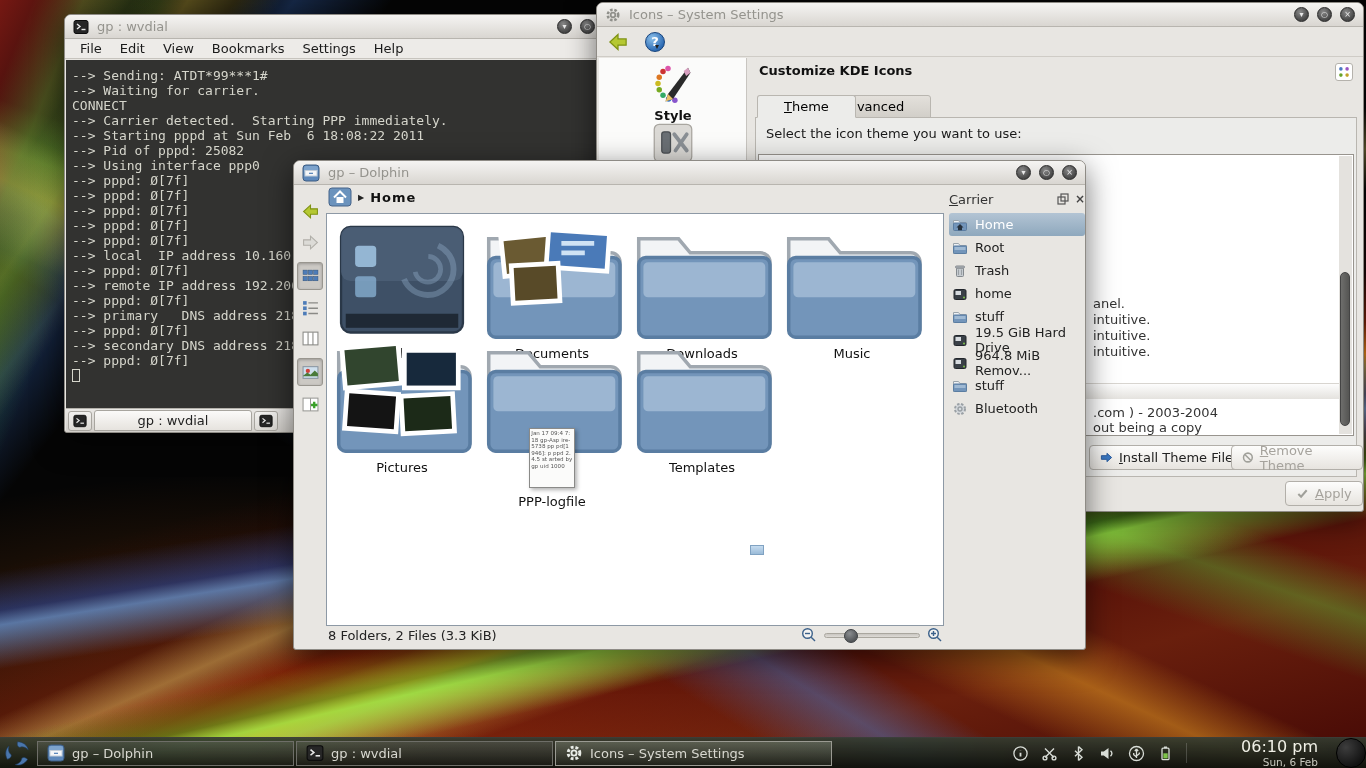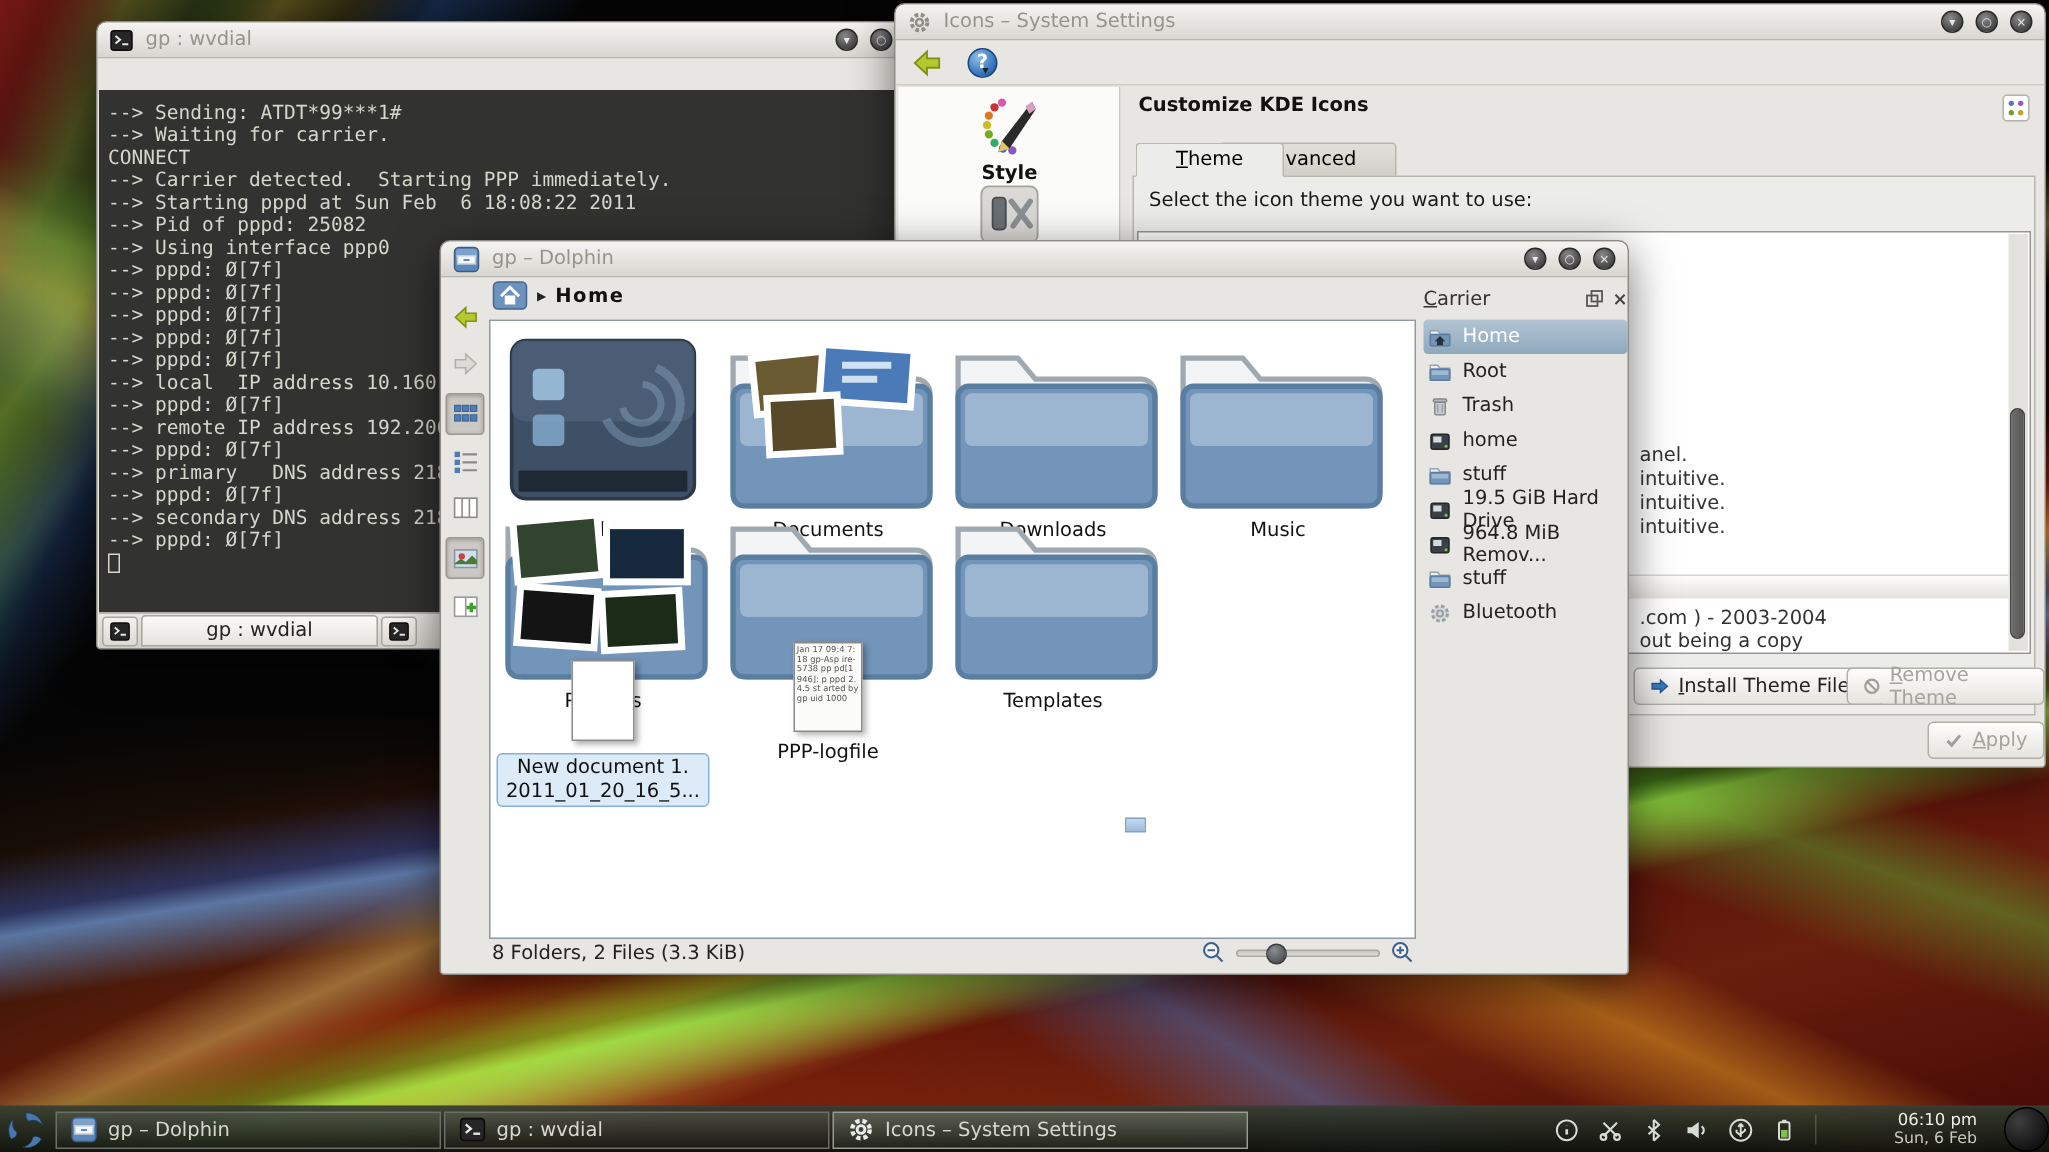--- a/index.html
+++ b/index.html
@@ -156,21 +156,21 @@
           background:linear-gradient(rgba(255,255,255,.10),rgba(255,255,255,.02));
           color:#d8d8d0; }
   .task.active { background:linear-gradient(rgba(190,200,180,.28),rgba(120,130,110,.12));
                  border-color:#9a9a92; }
   .task .icn { width:18px; height:18px; flex:0 0 auto; }
   .task.t0 { width:257px; } .task.t1 { width:257px; } .task.t2 { width:277px; }
   .tray { display:flex; align-items:center; gap:12px; margin-left:auto; padding-right:8px; }
   .tray .icn { width:17px; height:17px; }
   .traysep { width:1px; height:20px; background:rgba(255,255,255,.18); }
   .clock { text-align:right; line-height:1.15; padding:0 6px; }
-  .clock .t { color:#f0f0e6; font-size:11px;margin-left:36px; }
+  .clock .t { color:#f0f0e6; font-size:16px;margin-left:36px; }
   .clock .d { color:#c9c9bf; font-size:10.5px; }
   .cashew { width:30px; height:30px; border-radius:50%; margin-right:-8px; flex:0 0 auto;
             background:radial-gradient(circle at 32% 30%, #3d3d3d, #121212 72%); border:1px solid #000; }
 </style>
 </head>
 <body>
 
 <div class="wallpaper"></div>
 
 <div class="window" id="term">
@@ -179,20 +179,28 @@
         <svg viewBox="0 0 16 16">
           <rect x="1" y="1.5" width="14" height="13" rx="2" fill="#262626" stroke="#0c0c0c"></rect>
           <path d="M4 5 l3 2.5 L4 10" stroke="#e8e8e8" stroke-width="1.4" fill="none"></path>
           <path d="M8.5 10.5 h4" stroke="#e8e8e8" stroke-width="1.4"></path>
         </svg>
       </span>
     <span class="title">gp : wvdial</span>
     <span class="tspacer"></span>
     <span class="wbtn">▾</span>
     <span class="wbtn">○</span>
+  </div>
+  <div class="menubar">
+    <span>File</span>
+    <span>Edit</span>
+    <span>View</span>
+    <span>Bookmarks</span>
+    <span>Settings</span>
+    <span>Help</span>
   </div>
   <div class="term-screen">
     <pre>--&gt; Sending: ATDT*99***1#
 --&gt; Waiting for carrier.
 CONNECT
 --&gt; Carrier detected.  Starting PPP immediately.
 --&gt; Starting pppd at Sun Feb  6 18:08:22 2011
 --&gt; Pid of pppd: 25082
 --&gt; Using interface ppp0
 --&gt; pppd: Ø[7f]
@@ -480,24 +488,20 @@
             <path d="M5 8 h17 l5 6 h30 a4 4 0 0 1 4 4 v28 a4 4 0 0 1 -4 4 H9 a4 4 0 0 1 -4 -4 z" fill="#f2f4f6" stroke="#a0a8b0" stroke-width="1.5"></path>
             <rect x="5" y="16" width="56" height="34" rx="3" fill="#7395ba" stroke="#5a7da2" stroke-width="1.5"></rect>
             <rect x="7" y="18" width="52" height="15" rx="2" fill="#aac2da" opacity="0.75"></rect>
           </svg></span><div class="glabel">Public</div></div>
     <div class="gcell" style="left:300px;top:120px;"><span class="icn"><svg viewBox="0 0 64 52">
             <path d="M5 8 h17 l5 6 h30 a4 4 0 0 1 4 4 v28 a4 4 0 0 1 -4 4 H9 a4 4 0 0 1 -4 -4 z" fill="#f2f4f6" stroke="#a0a8b0" stroke-width="1.5"></path>
             <rect x="5" y="16" width="56" height="34" rx="3" fill="#7395ba" stroke="#5a7da2" stroke-width="1.5"></rect>
             <rect x="7" y="18" width="52" height="15" rx="2" fill="#aac2da" opacity="0.75"></rect>
           </svg></span><div class="glabel">Templates</div></div>
 
-    <div class="gcell" style="left:0;top:222px;">
-      <div class="pagedoc"></div>
-      <span class="sel-label"><span>New document 1.</span><br><span>2011_01_20_16_5...</span></span>
-    </div>
     <div class="gcell" style="left:150px;top:214px;">
       <div class="ppp-icn">
           <div class="ppp-txt">Jan 17 09:4 7:18 gp-Asp ire-5738 pp pd[1946]: p ppd 2.4.5 st arted by gp uid 1000</div>
         </div>
       <div class="glabel" style="margin-top:6px;">PPP-logfile</div>
     </div>
     <div class="drag-artifact"></div>
   </div>
   <div class="places">
     <div class="places-head">

